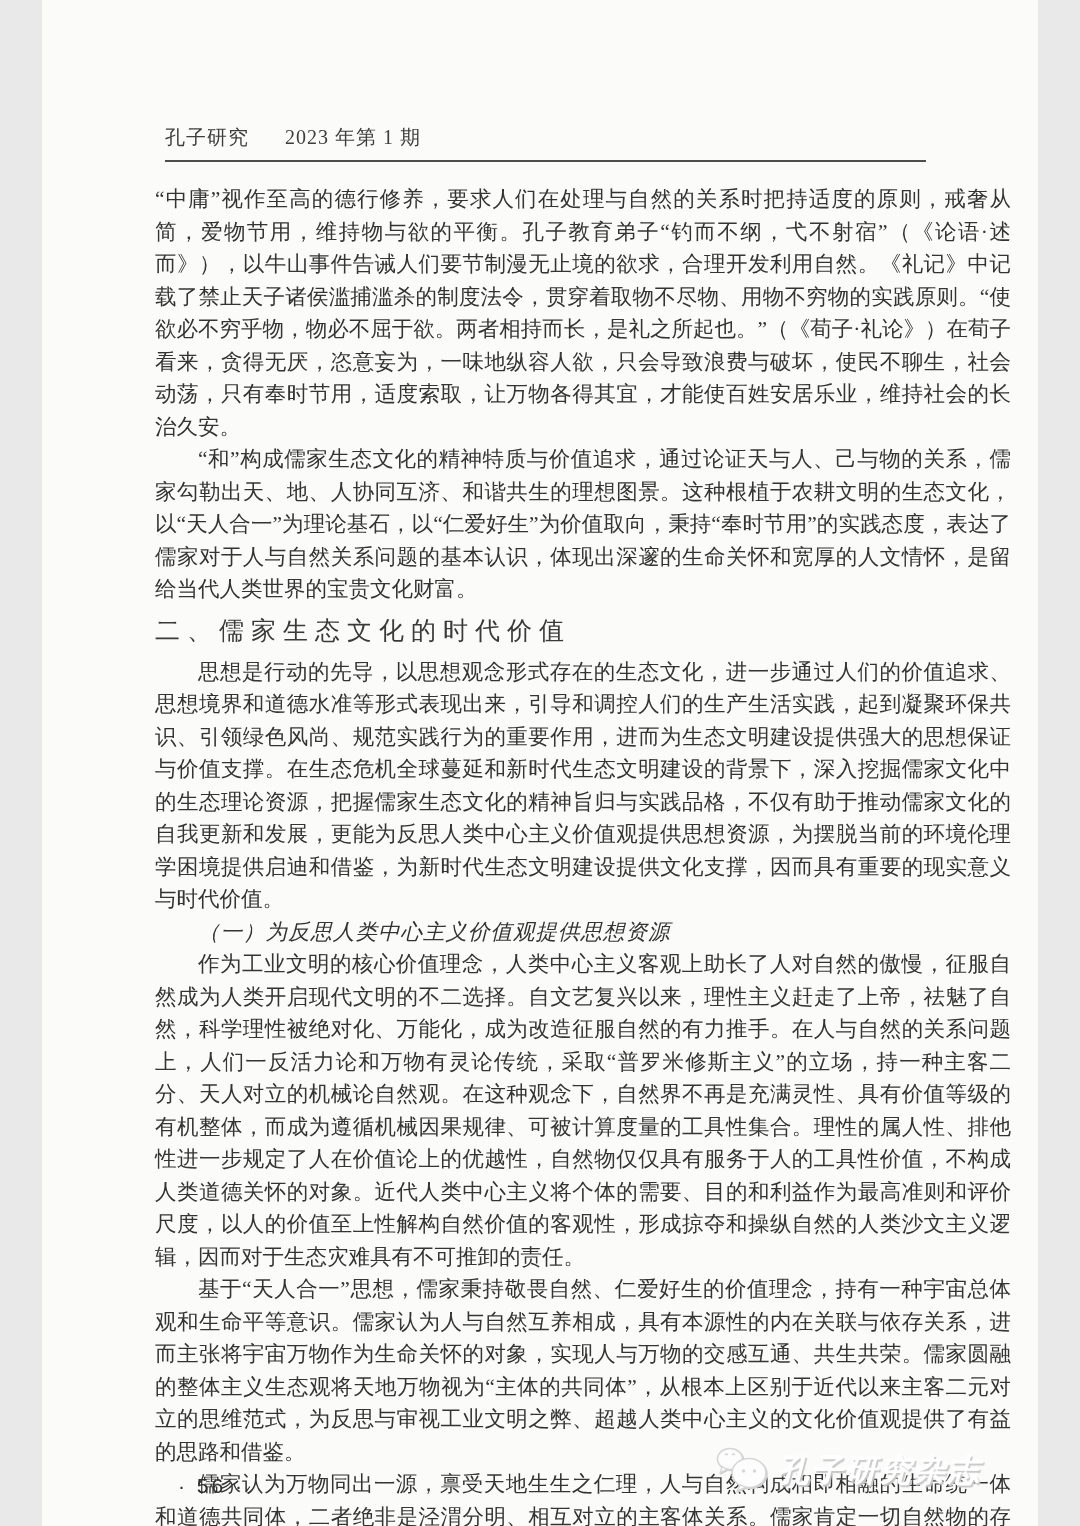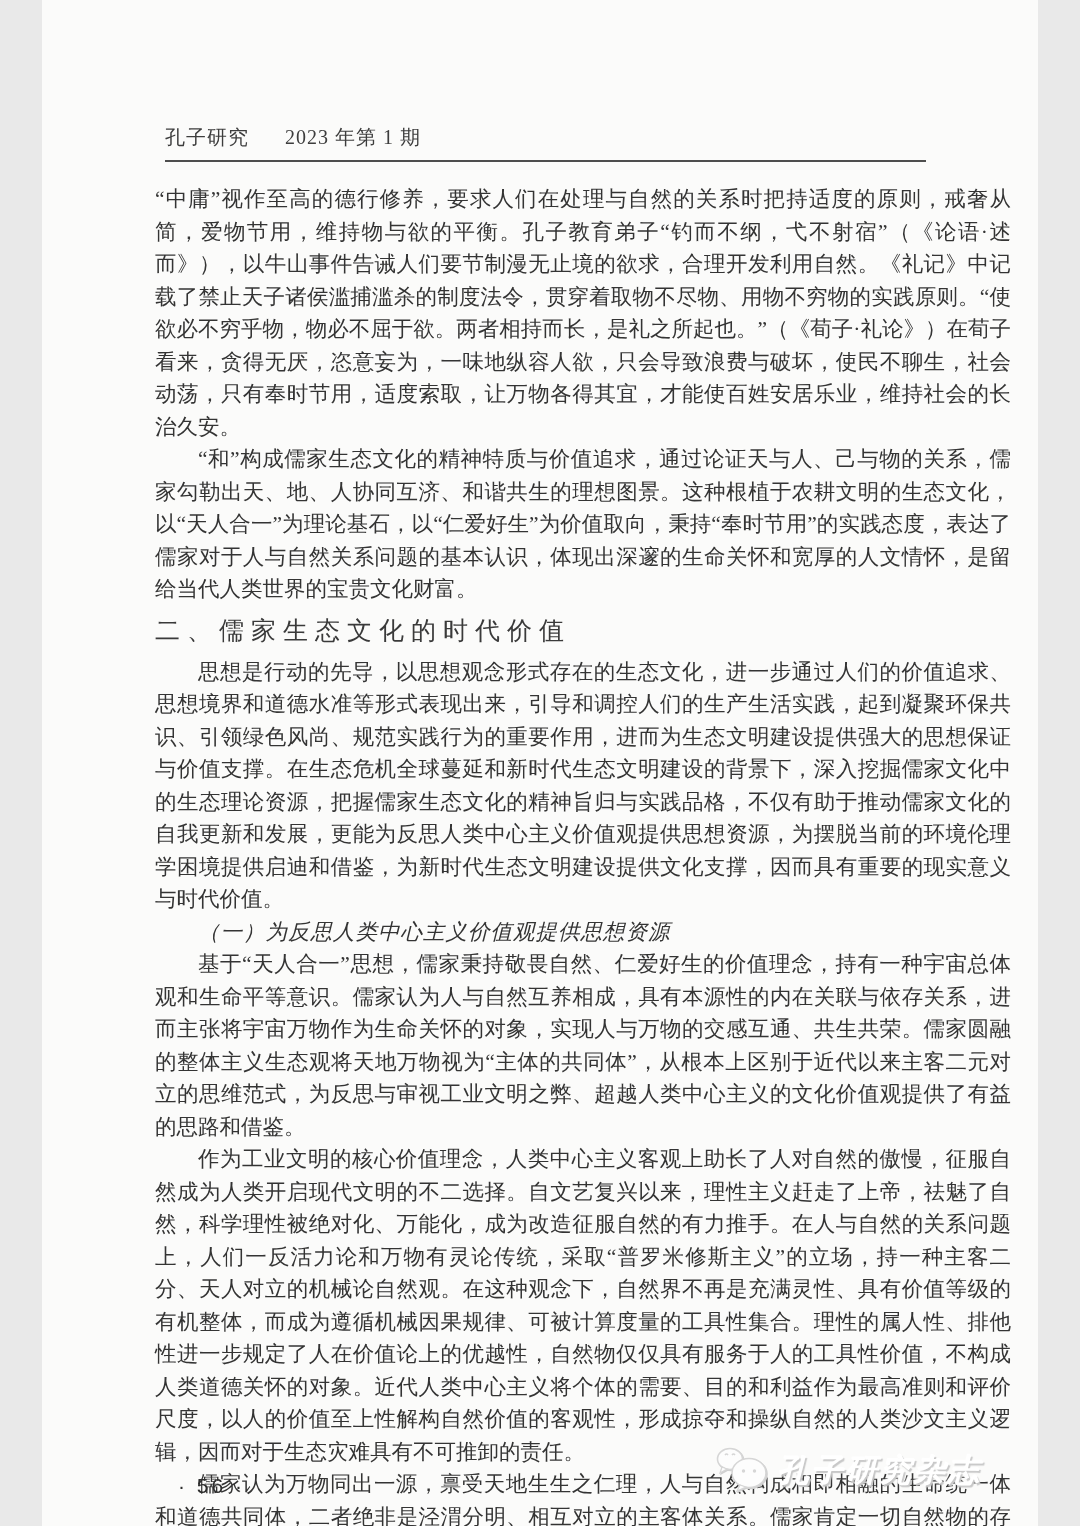--- a/index.html
+++ b/index.html
@@ -96,22 +96,22 @@
   <div class="running-header">
     <span class="journal">孔子研究</span><span class="issue">2023 年第 1 期</span>
   </div>
 
   <div class="body-text">
     <p class="no-indent">“中庸”视作至高的德行修养，要求人们在处理与自然的关系时把持适度的原则，戒奢从简，爱物节用，维持物与欲的平衡。孔子教育弟子“钓而不纲，弋不射宿”（《论语·述而》），以牛山事件告诫人们要节制漫无止境的欲求，合理开发利用自然。《礼记》中记载了禁止天子诸侯滥捕滥杀的制度法令，贯穿着取物不尽物、用物不穷物的实践原则。“使欲必不穷乎物，物必不屈于欲。两者相持而长，是礼之所起也。”（《荀子·礼论》）在荀子看来，贪得无厌，恣意妄为，一味地纵容人欲，只会导致浪费与破坏，使民不聊生，社会动荡，只有奉时节用，适度索取，让万物各得其宜，才能使百姓安居乐业，维持社会的长治久安。</p>
     <p>“和”构成儒家生态文化的精神特质与价值追求，通过论证天与人、己与物的关系，儒家勾勒出天、地、人协同互济、和谐共生的理想图景。这种根植于农耕文明的生态文化，以“天人合一”为理论基石，以“仁爱好生”为价值取向，秉持“奉时节用”的实践态度，表达了儒家对于人与自然关系问题的基本认识，体现出深邃的生命关怀和宽厚的人文情怀，是留给当代人类世界的宝贵文化财富。</p>
     <h2 class="section-heading">二、儒家生态文化的时代价值</h2>
     <p>思想是行动的先导，以思想观念形式存在的生态文化，进一步通过人们的价值追求、思想境界和道德水准等形式表现出来，引导和调控人们的生产生活实践，起到凝聚环保共识、引领绿色风尚、规范实践行为的重要作用，进而为生态文明建设提供强大的思想保证与价值支撑。在生态危机全球蔓延和新时代生态文明建设的背景下，深入挖掘儒家文化中的生态理论资源，把握儒家生态文化的精神旨归与实践品格，不仅有助于推动儒家文化的自我更新和发展，更能为反思人类中心主义价值观提供思想资源，为摆脱当前的环境伦理学困境提供启迪和借鉴，为新时代生态文明建设提供文化支撑，因而具有重要的现实意义与时代价值。</p>
     <p class="subsection-heading">（一）为反思人类中心主义价值观提供思想资源</p>
+    <p>作为工业文明的核心价值理念，人类中心主义客观上助长了人对自然的傲慢，征服自然成为人类开启现代文明的不二选择。自文艺复兴以来，理性主义赶走了上帝，祛魅了自然，科学理性被绝对化、万能化，成为改造征服自然的有力推手。在人与自然的关系问题上，人们一反活力论和万物有灵论传统，采取“普罗米修斯主义”的立场，持一种主客二分、天人对立的机械论自然观。在这种观念下，自然界不再是充满灵性、具有价值等级的有机整体，而成为遵循机械因果规律、可被计算度量的工具性集合。理性的属人性、排他性进一步规定了人在价值论上的优越性，自然物仅仅具有服务于人的工具性价值，不构成人类道德关怀的对象。近代人类中心主义将个体的需要、目的和利益作为最高准则和评价尺度，以人的价值至上性解构自然价值的客观性，形成掠夺和操纵自然的人类沙文主义逻辑，因而对于生态灾难具有不可推卸的责任。</p>
     <p>基于“天人合一”思想，儒家秉持敬畏自然、仁爱好生的价值理念，持有一种宇宙总体观和生命平等意识。儒家认为人与自然互养相成，具有本源性的内在关联与依存关系，进而主张将宇宙万物作为生命关怀的对象，实现人与万物的交感互通、共生共荣。儒家圆融的整体主义生态观将天地万物视为“主体的共同体”，从根本上区别于近代以来主客二元对立的思维范式，为反思与审视工业文明之弊、超越人类中心主义的文化价值观提供了有益的思路和借鉴。</p>
-    <p>作为工业文明的核心价值理念，人类中心主义客观上助长了人对自然的傲慢，征服自然成为人类开启现代文明的不二选择。自文艺复兴以来，理性主义赶走了上帝，祛魅了自然，科学理性被绝对化、万能化，成为改造征服自然的有力推手。在人与自然的关系问题上，人们一反活力论和万物有灵论传统，采取“普罗米修斯主义”的立场，持一种主客二分、天人对立的机械论自然观。在这种观念下，自然界不再是充满灵性、具有价值等级的有机整体，而成为遵循机械因果规律、可被计算度量的工具性集合。理性的属人性、排他性进一步规定了人在价值论上的优越性，自然物仅仅具有服务于人的工具性价值，不构成人类道德关怀的对象。近代人类中心主义将个体的需要、目的和利益作为最高准则和评价尺度，以人的价值至上性解构自然价值的客观性，形成掠夺和操纵自然的人类沙文主义逻辑，因而对于生态灾难具有不可推卸的责任。</p>
     <p>儒家认为万物同出一源，禀受天地生生之仁理，人与自然构成相即相融的生命统一体和道德共同体，二者绝非是泾渭分明、相互对立的主客体关系。儒家肯定一切自然物的存在价值与</p>
   </div>
 
   <div class="page-number">· 56 ·</div>
 
   <div class="watermark">
     <span>
       <svg width="54" height="46" viewBox="0 0 54 46" xmlns="http://www.w3.org/2000/svg">
 
         <ellipse cx="14" cy="13" rx="12.5" ry="10.5" fill="#fdfdfd" stroke="#d6d6d6" stroke-width="1.6"></ellipse>

